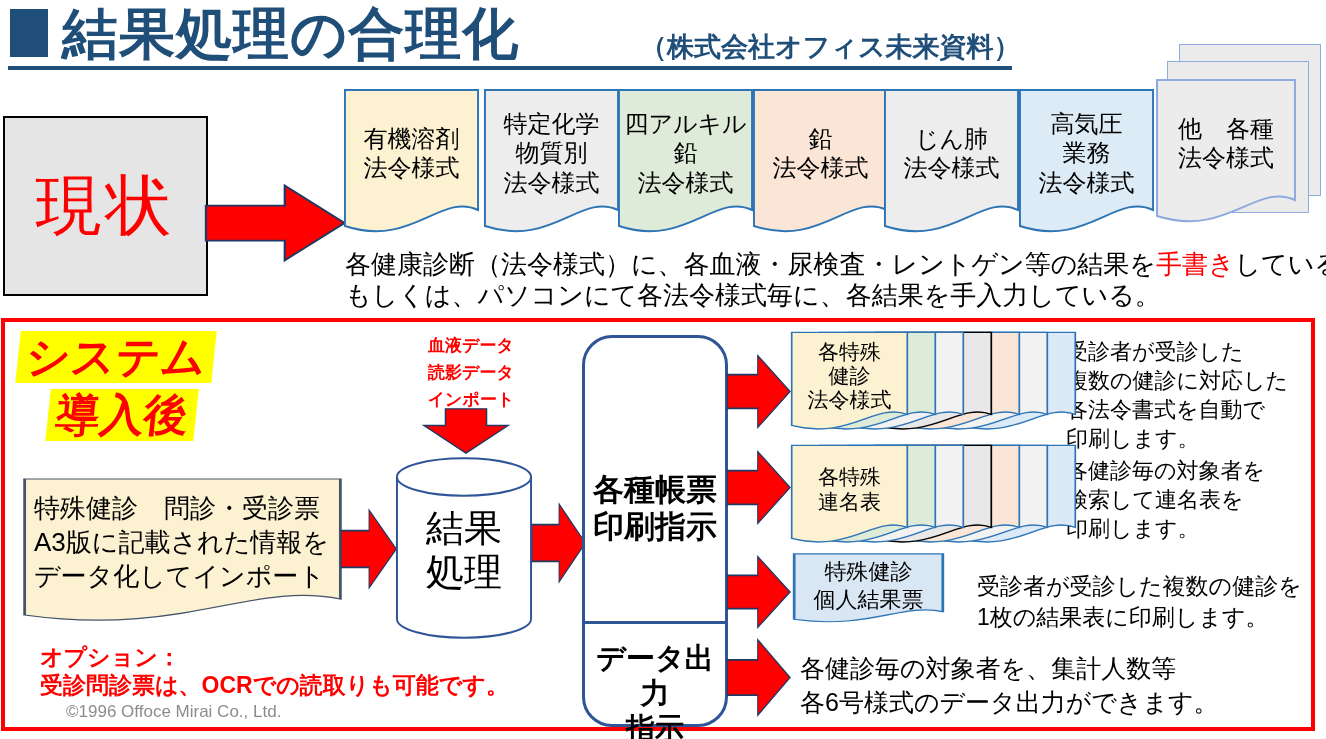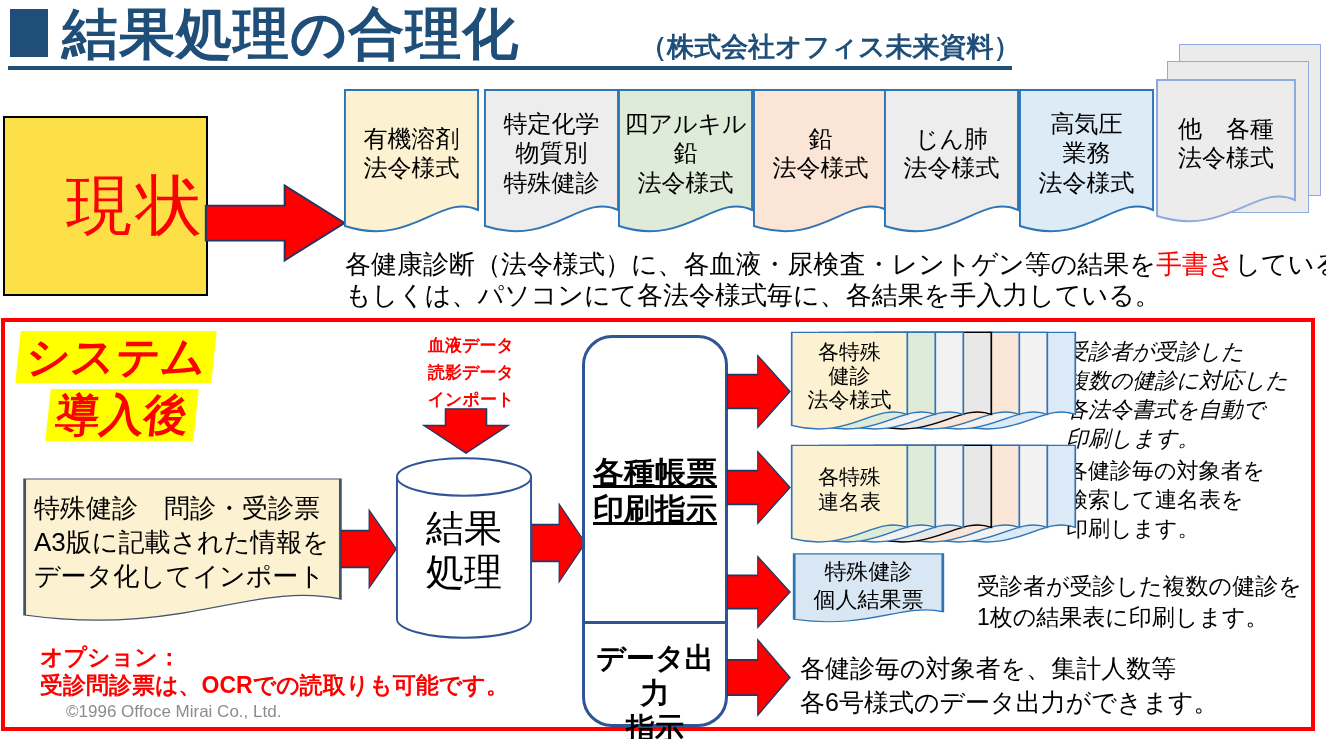--- a/index.html
+++ b/index.html
@@ -5,21 +5,21 @@
   html,body{margin:0;padding:0;background:#fff;}
   .stage{position:relative;width:1326px;height:739px;background:#fff;overflow:hidden;
          font-family:"Liberation Sans",sans-serif;color:#000;}
   .abs{position:absolute;}
   
   .bullet{background:#1F4E79;}
   .title{color:#1F4E79;font-weight:bold;font-size:56px;letter-spacing:1px;line-height:1;}
   .subtitle{color:#1F4E79;font-weight:bold;font-size:27px;line-height:1;}
   .underline{background:#1F4E79;}
   
-  .genjo{background:#fde047;border:2.5px solid #000;display:flex;align-items:center;justify-content:flex-end;}
+  .genjo{background:#e5e5e5;border:2.5px solid #000;display:flex;align-items:center;justify-content:center;}
   .genjo span{color:#FF0000;font-size:66px;letter-spacing:4px;}
   .doc{position:absolute;}
   .doc svg{position:absolute;left:0;top:0;width:100%;height:100%;}
   .doc .lbl{position:absolute;left:0;right:0;top:0;bottom:22px;display:flex;align-items:center;
             justify-content:center;text-align:center;white-space:pre-line;font-size:24px;line-height:1.22;font-weight:500;}
   .page{position:absolute;background:#EBEBEB;border:1.5px solid #8FAADC;}
   .toptext{font-size:26px;line-height:31px;font-weight:500;white-space:nowrap;}
   .red{color:#FF0000;text-align:center;}
   
   .sysbox{border:4px solid #FF0000;background:transparent;}
@@ -58,21 +58,21 @@
       </svg>
     <div class="lbl">有機溶剤
 法令様式</div>
   </div>
   <div class="doc" style="left:483px;top:88px;width:137px;height:152px;">
     <svg viewBox="0 0 140 152" preserveAspectRatio="none">
         <path d="M2 2 L138 2 L138 122 C100 104 70 160 2 138 Z" stroke="#2E75B6" stroke-width="2" fill="#EDEDED"></path>
       </svg>
     <div class="lbl">特定化学
 物質別
-特殊健診</div>
+法令様式</div>
   </div>
   <div class="doc" style="left:617px;top:88px;width:137px;height:152px;">
     <svg viewBox="0 0 140 152" preserveAspectRatio="none">
         <path d="M2 2 L138 2 L138 122 C100 104 70 160 2 138 Z" stroke="#2E75B6" stroke-width="2" fill="#DEEBD8"></path>
       </svg>
     <div class="lbl">四アルキル
 鉛
 法令様式</div>
   </div>
   <div class="doc" style="left:752px;top:88px;width:137px;height:152px;">
@@ -143,21 +143,21 @@
     <path d="M3 24 A68 19 0 0 0 139 24" fill="none" stroke="#2F5597" stroke-width="2"></path>
   </svg>
   <div class="abs cyl-lbl" style="left:394px;top:506px;width:140px;">結果
 処理</div>
 
   <svg class="abs" style="left:531px;top:499px;width:56px;height:88px;" viewBox="0 0 100 72" preserveAspectRatio="none">
     <polygon points="2,21 50,21 50,4 97,36 50,68 50,51 2,51" fill="#FF0000" stroke="#1F3864" stroke-width="1.5"></polygon>
   </svg>
 
   <div class="abs roundrect" style="left:582px;top:335px;width:146px;height:392px;box-sizing:border-box;">
-    <div class="rr-lbl" style="top:116px;font-size:31px;line-height:37px;text-decoration:underline;">各種帳票
+    <div class="rr-lbl" style="top:133px;font-size:31px;line-height:37px;">各種帳票
 印刷指示</div>
     <div class="divider" style="top:283px;"></div>
     <div class="rr-lbl" style="top:303px;font-size:29px;line-height:35px;">データ出力
 指示</div>
   </div>
 
   <svg class="abs" style="left:726px;top:351px;width:66px;height:81px;" viewBox="0 0 100 72" preserveAspectRatio="none">
     <polygon points="2,21 48,21 48,4 97,36 48,68 48,51 2,51" fill="#FF0000" stroke="#1F3864" stroke-width="1.5"></polygon>
   </svg>
   <svg class="abs" style="left:726px;top:447px;width:66px;height:81px;" viewBox="0 0 100 72" preserveAspectRatio="none">
@@ -248,21 +248,21 @@
   </div>
 
   <div class="doc" style="left:792px;top:553px;width:153px;height:73px;">
     <svg viewBox="0 0 140 152" preserveAspectRatio="none">
         <path d="M2 2 L138 2 L138 122 C100 104 70 160 2 138 Z" stroke="#2E75B6" stroke-width="2.5" fill="#D9E6F3"></path>
       </svg>
     <div class="lbl" style="font-size:22px;line-height:28px;bottom:8px;">特殊健診
 個人結果票</div>
   </div>
 
-  <div class="abs outdesc" style="left:1066px;top:337px;font-size:22px;line-height:29px;font-style:italic;">受診者が受診した
+  <div class="abs outdesc" style="left:1066px;top:337px;font-size:22px;line-height:29px;">受診者が受診した
 複数の健診に対応した
 各法令書式を自動で
 印刷します。</div>
   <div class="abs outdesc" style="left:1066px;top:456px;font-size:22px;line-height:29px;">各健診毎の対象者を
 検索して連名表を
 印刷します。</div>
   <div class="abs outdesc" style="left:977px;top:571px;font-size:23px;line-height:31px;">受診者が受診した複数の健診を
 1枚の結果表に印刷します。</div>
   <div class="abs outdesc" style="left:800px;top:651px;font-size:25px;line-height:34px;font-weight:500;">各健診毎の対象者を、集計人数等
 各6号様式のデータ出力ができます。</div>

